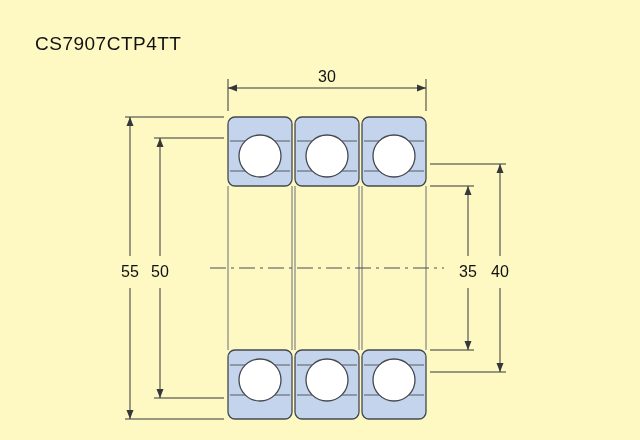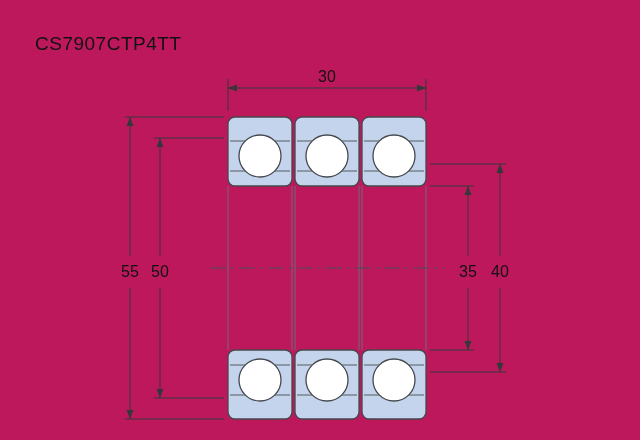--- a/index.html
+++ b/index.html
@@ -7,21 +7,21 @@
     padding: 0;
     background: #ffffff;
     width: 640px;
     height: 440px;
     overflow: hidden;
   }
   .canvas {
     position: relative;
     width: 640px;
     height: 440px;
-    background: #be185d;
+    background: #fef9c3;
   }
   svg {
     display: block;
   }
   text {
     font-family: "Liberation Sans", "DejaVu Sans", sans-serif;
     fill: #111111;
   }
   .title-text {
     font-size: 19px;

